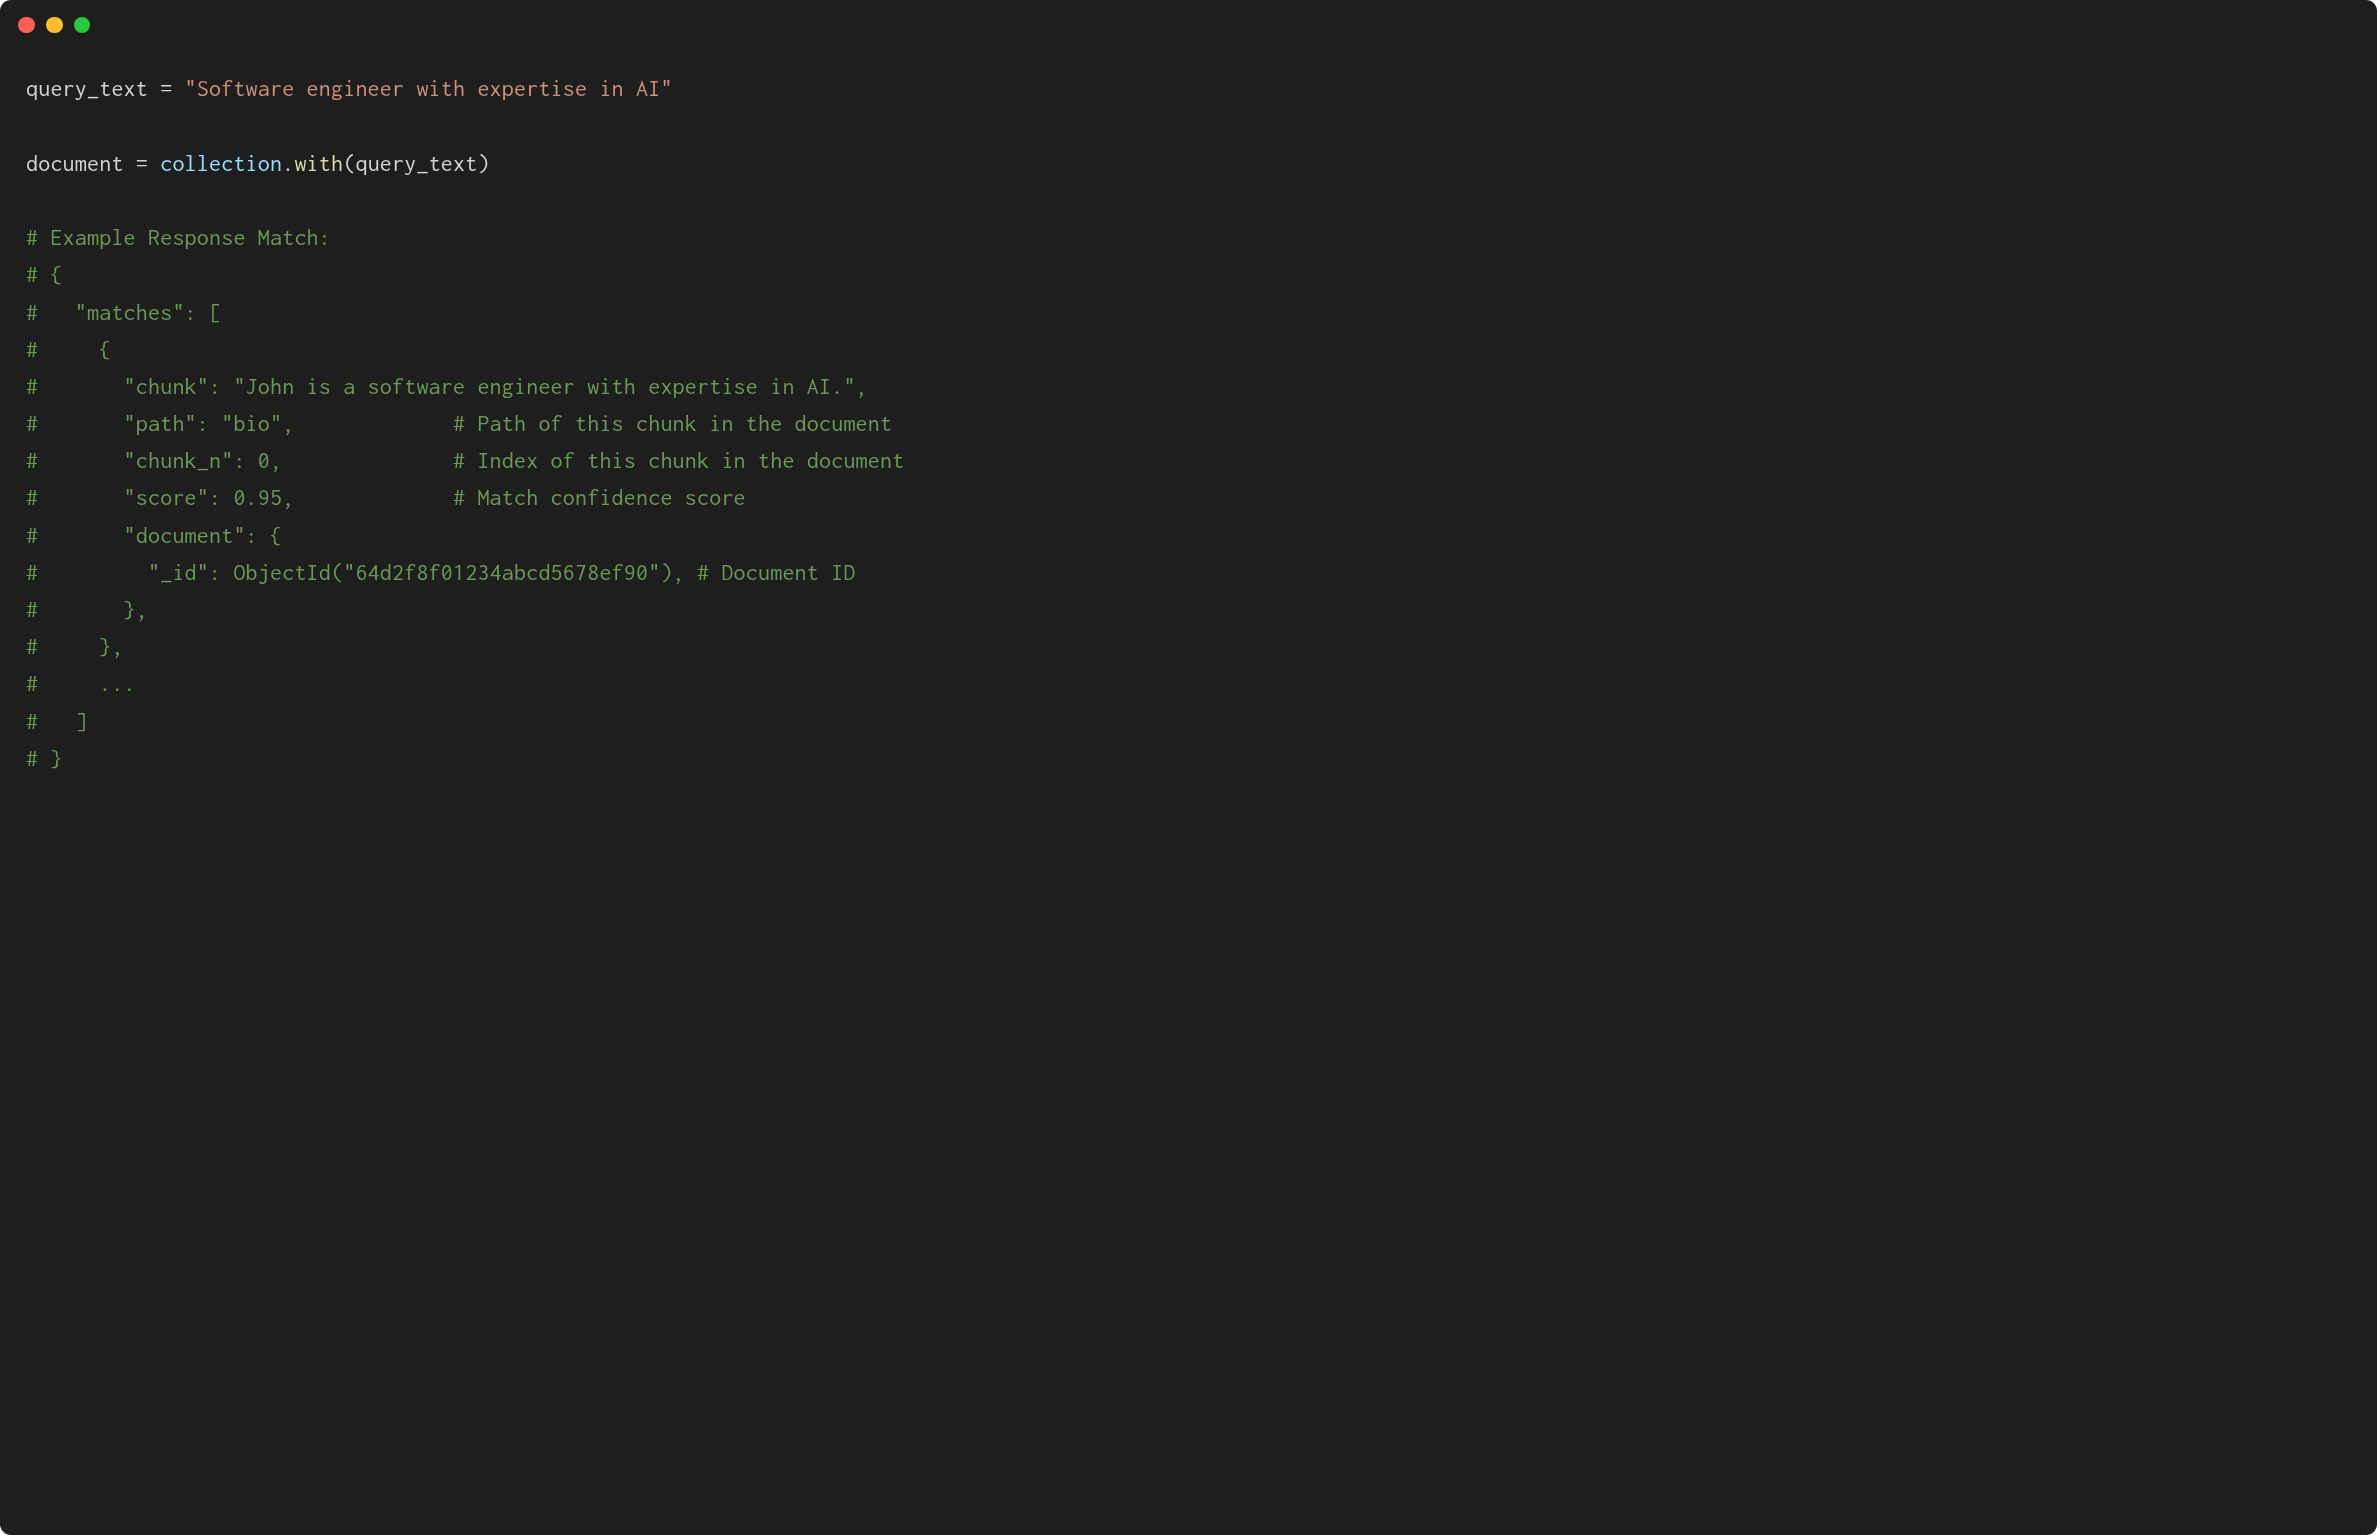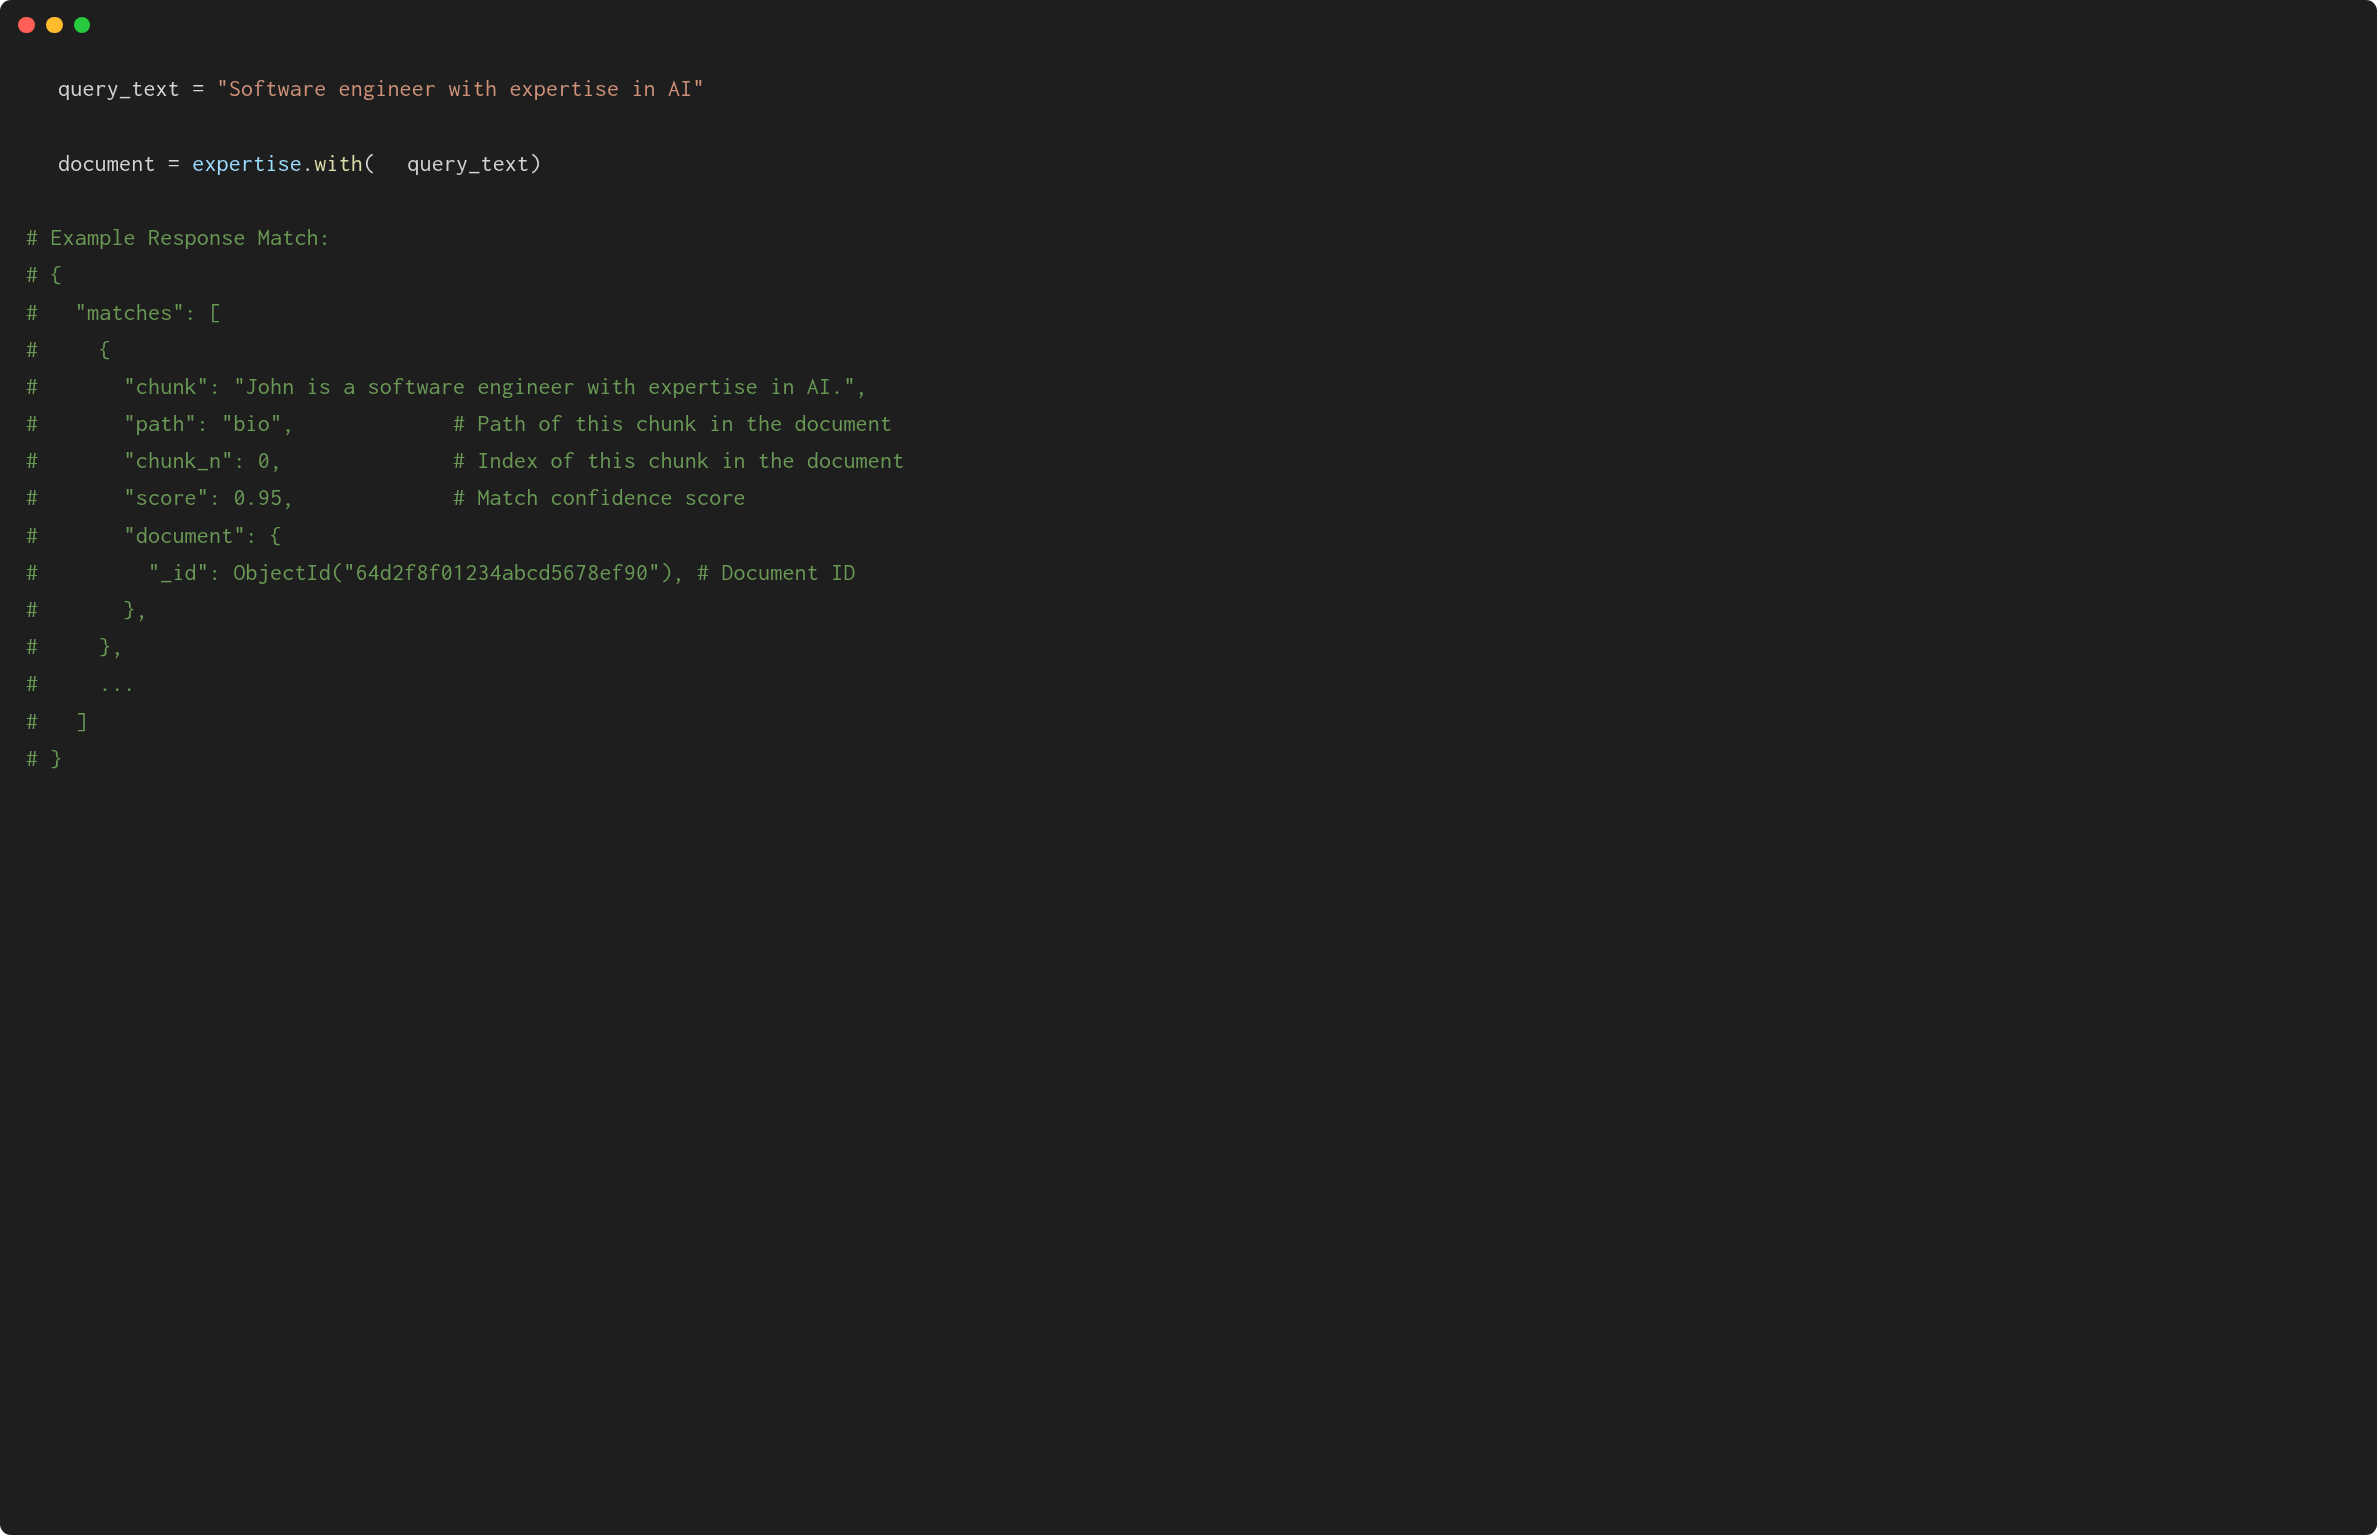--- a/index.html
+++ b/index.html
@@ -35,40 +35,40 @@
   .green { background: #27c93f; }
   .code-area {
     padding: 28px 26px 37px 26px;
     font-size: 24px;
     line-height: 1.55;
     white-space: pre;
     font-family: inherit;
     color: #d4d4d4;
     letter-spacing: 0.2px;
   }
-  .tok-var { color: #d4d4d4; margin-left: 32px; }
+  .tok-var { color: #d4d4d4; }
   .tok-op { color: #d4d4d4; }
   .tok-str { color: #ce9178; }
   .tok-obj { color: #9cdcfe; }
   .tok-method { color: #dcdcaa; }
   .tok-punct { color: #d4d4d4; }
   .tok-comment { color: #6a9955; }
 </style>
 </head>
 <body>
 
 <div class="window">
   <div class="titlebar">
     <div class="traffic-light red"></div>
     <div class="traffic-light yellow"></div>
     <div class="traffic-light green"></div>
   </div>
   <div class="code-area"><span class="tok-var">query_text</span><span class="tok-op"> = </span><span class="tok-str">"Software engineer with expertise in AI"</span>
 
-<span class="tok-var">document</span><span class="tok-op"> = </span><span class="tok-obj">expertise</span><span class="tok-punct">.</span><span class="tok-method">with</span><span class="tok-punct">(</span><span class="tok-var">query_text</span><span class="tok-punct">)</span>
+<span class="tok-var">document</span><span class="tok-op"> = </span><span class="tok-obj">collection</span><span class="tok-punct">.</span><span class="tok-method">with</span><span class="tok-punct">(</span><span class="tok-var">query_text</span><span class="tok-punct">)</span>
 
 <span class="tok-comment"># Example Response Match:</span>
 <span class="tok-comment"># {</span>
 <span class="tok-comment">#   "matches": [</span>
 <span class="tok-comment">#     {</span>
 <span class="tok-comment">#       "chunk": "John is a software engineer with expertise in AI.",</span>
 <span class="tok-comment">#       "path": "bio",             # Path of this chunk in the document</span>
 <span class="tok-comment">#       "chunk_n": 0,              # Index of this chunk in the document</span>
 <span class="tok-comment">#       "score": 0.95,             # Match confidence score</span>
 <span class="tok-comment">#       "document": {</span>

